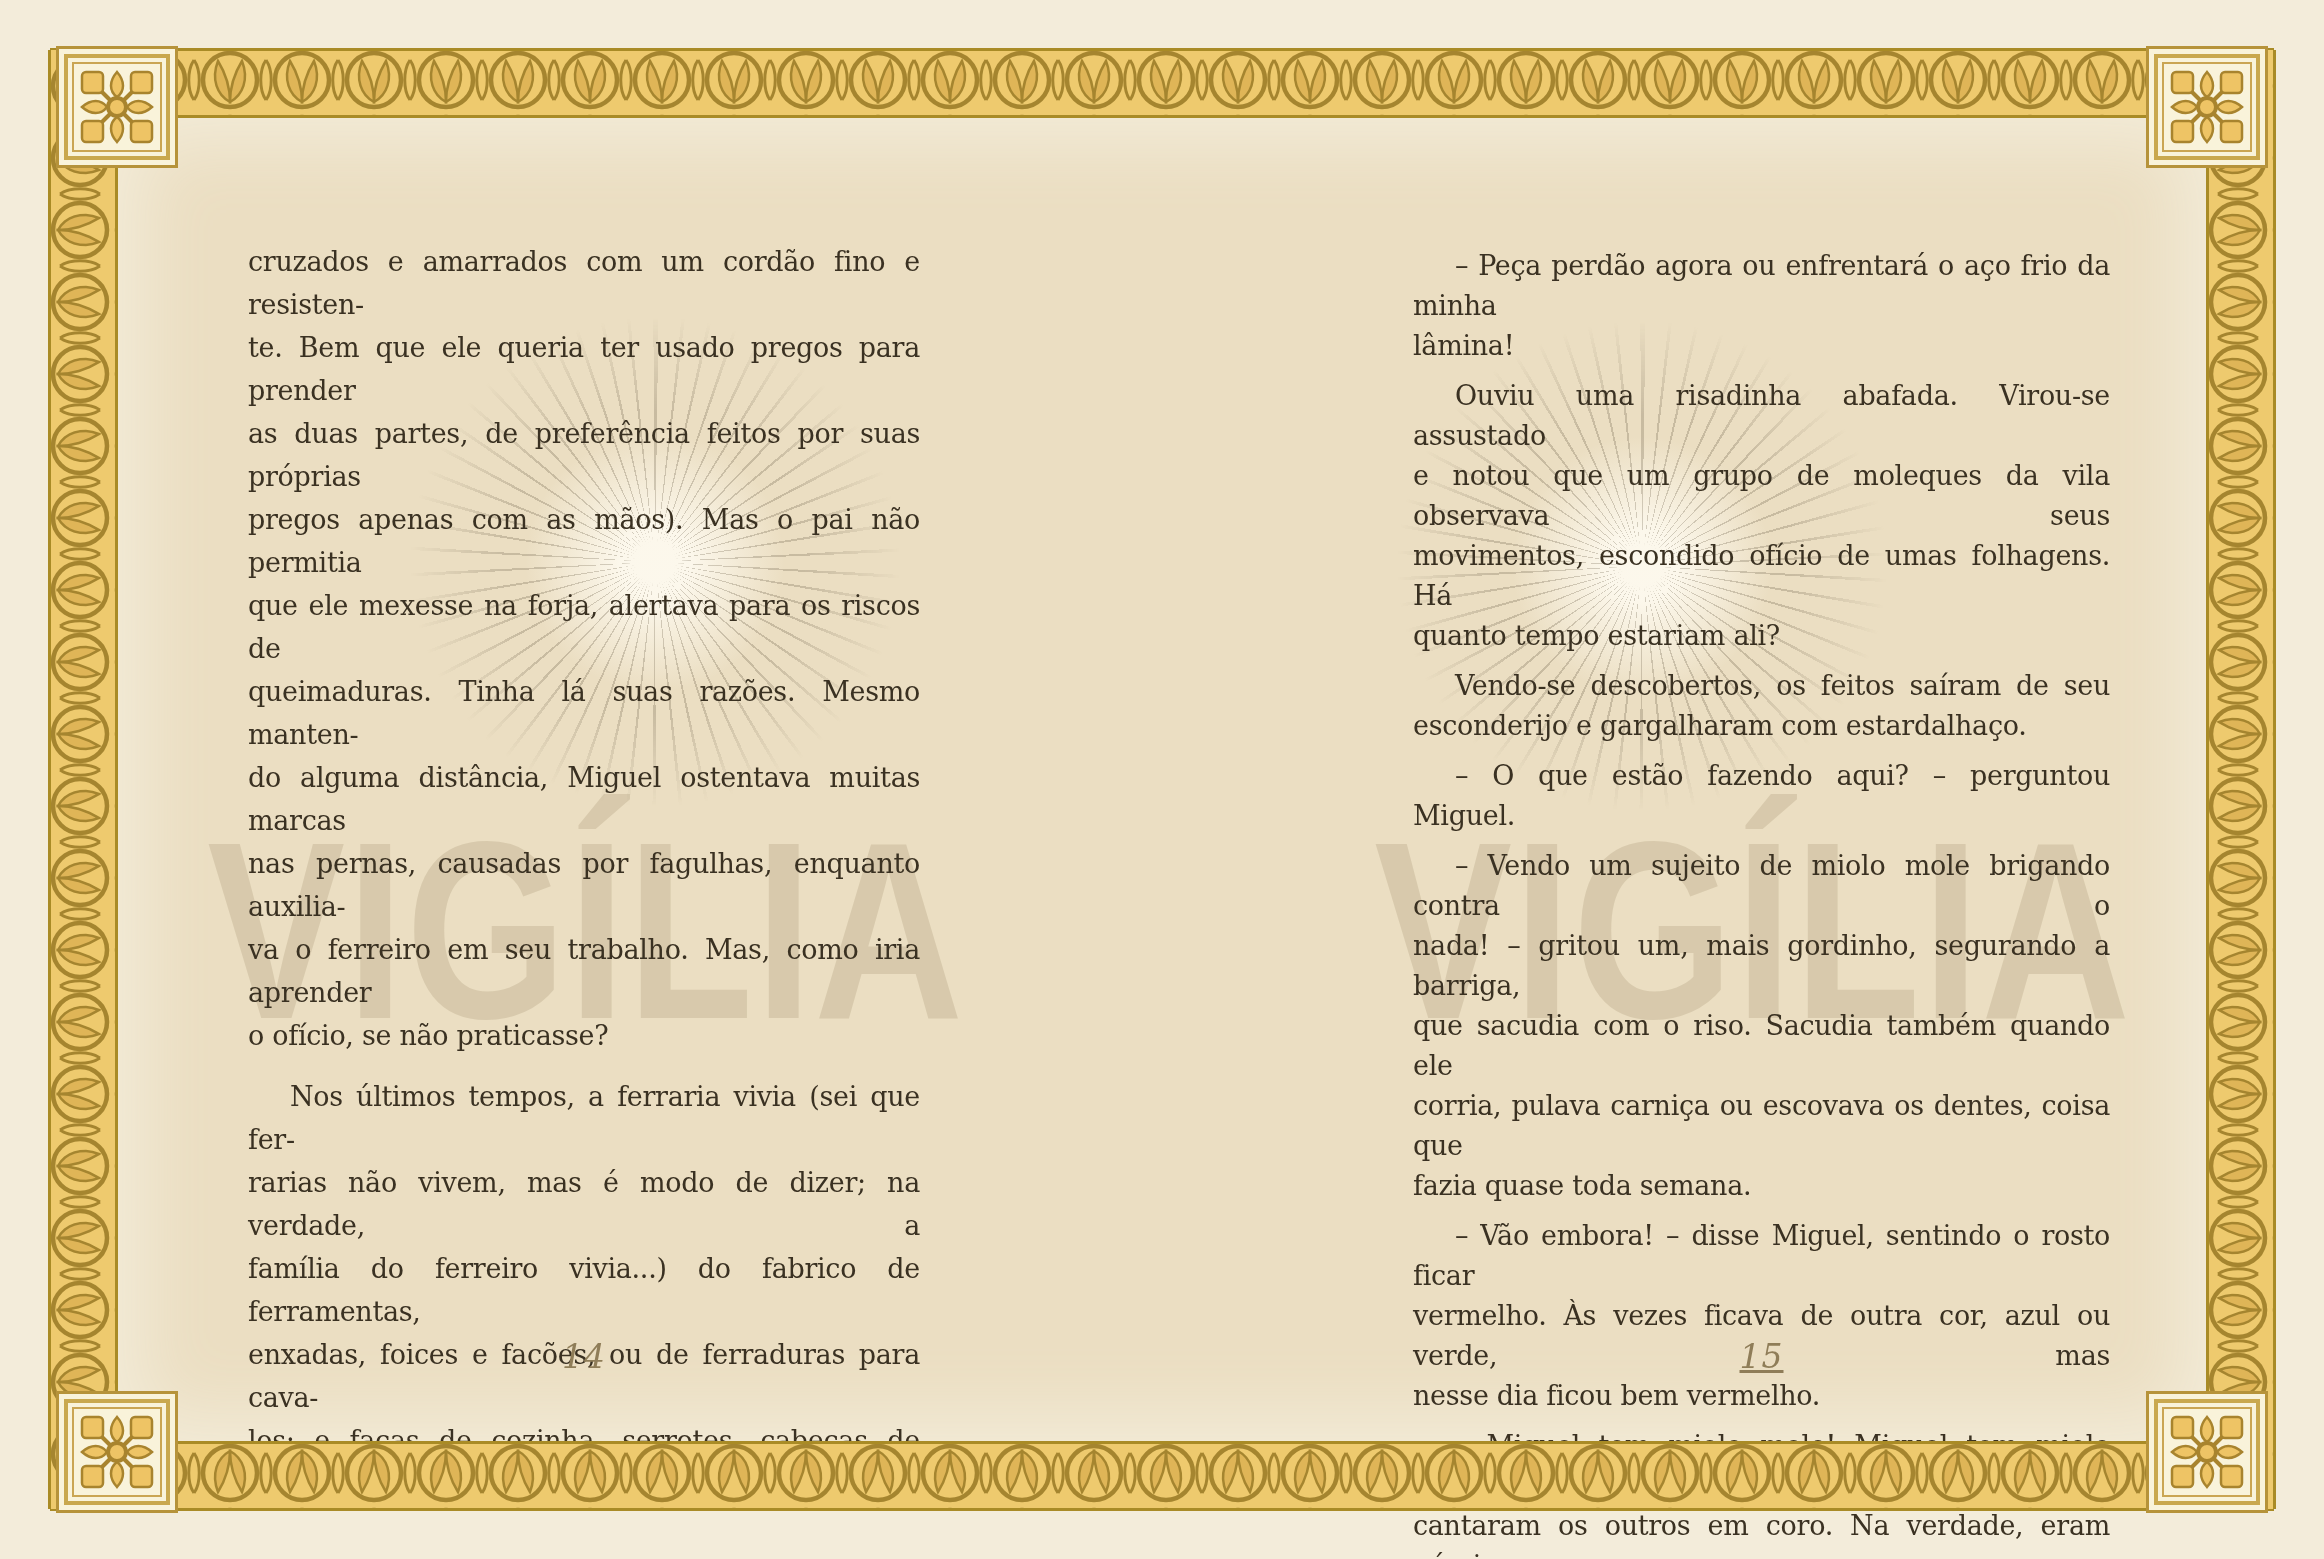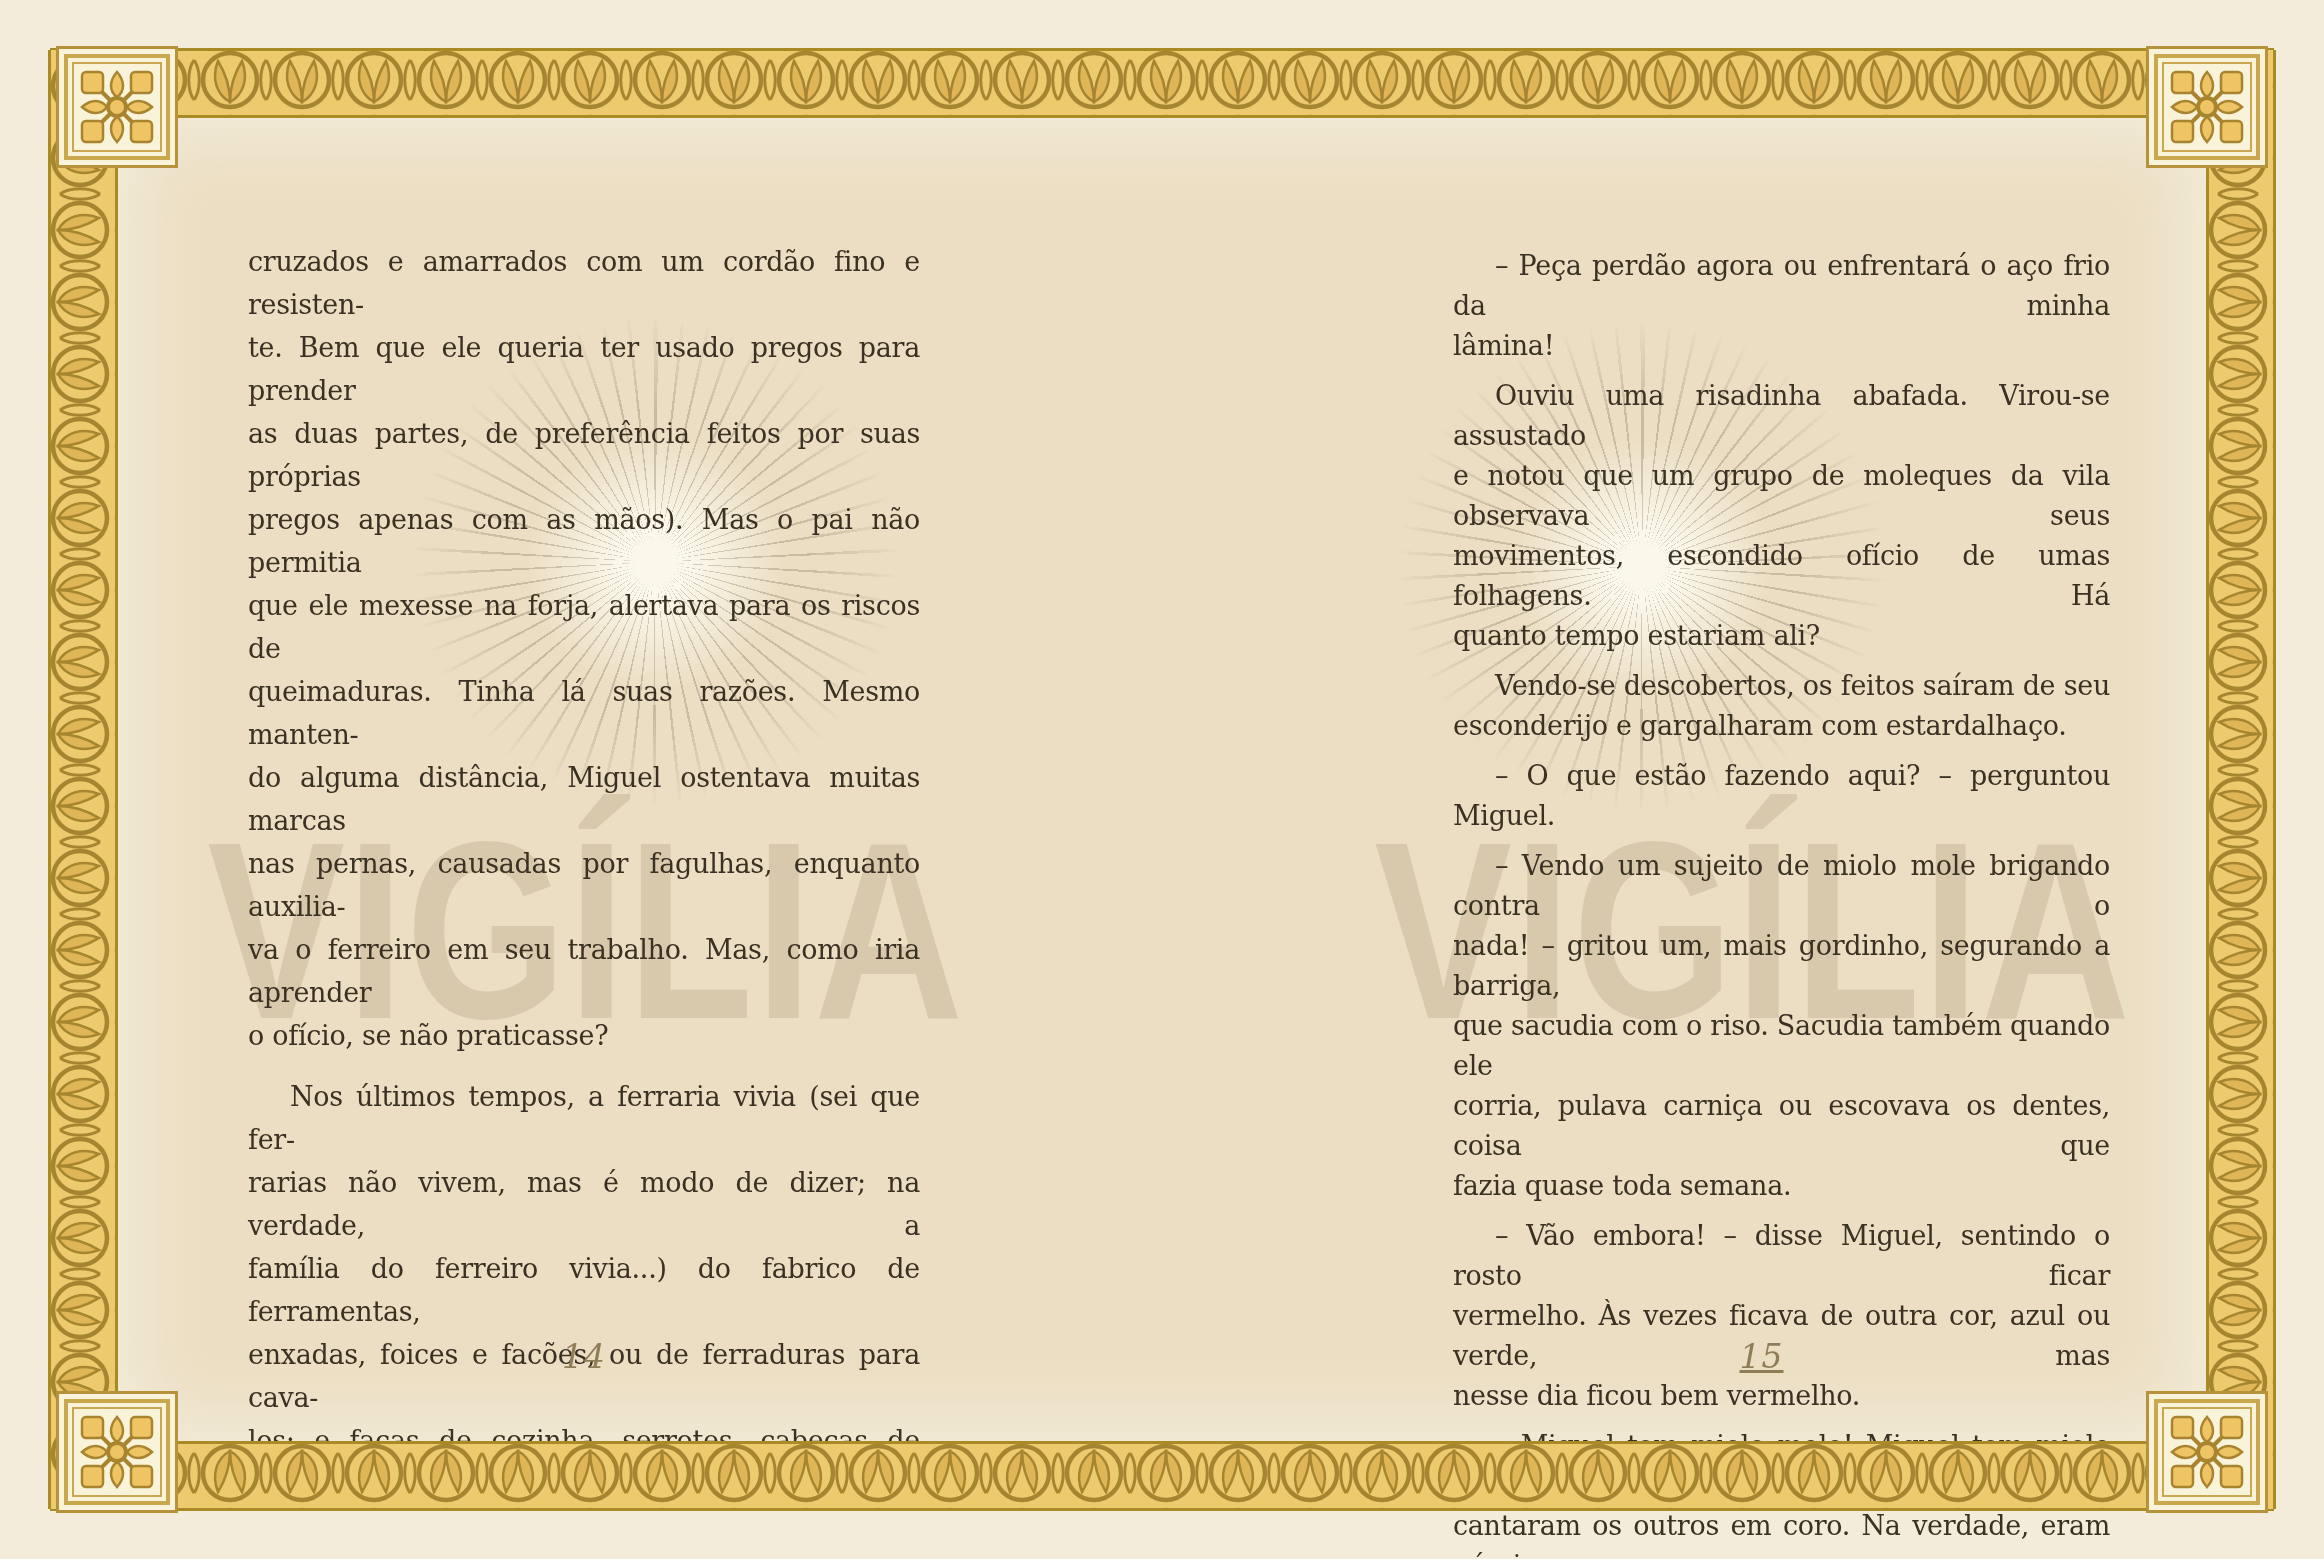--- a/index.html
+++ b/index.html
@@ -41,21 +41,21 @@
   }
   .wm-left{left:586px;top:930px;}
   .wm-right{left:1753px;top:930px;}
   
   .page{
     position:absolute;color:#3a3122;font-size:27px;letter-spacing:-0.3px;
   }
   .page-14{left:248px;top:240px;width:672px;line-height:43px;}
   .page-15{left:1413px;top:246px;width:697px;line-height:40px;}
   .page-14 .para{margin-bottom:18px;}
-  .page-15 .para{margin-bottom:10px;margin-left:40px;}
+  .page-15 .para{margin-bottom:10px;}
   .line{text-align:justify;text-align-last:justify;}
   .line.last{text-align-last:left;}
   .line.indent{text-indent:42px;}
   .pagenum{
     position:absolute;top:1337px;text-align:center;
     font-style:italic;font-size:33px;color:#8f7d58;letter-spacing:1px;
   }
   .pagenum-left{left:248px;width:672px;}
   .pagenum-right{left:1413px;width:697px;text-decoration:underline;}
   

